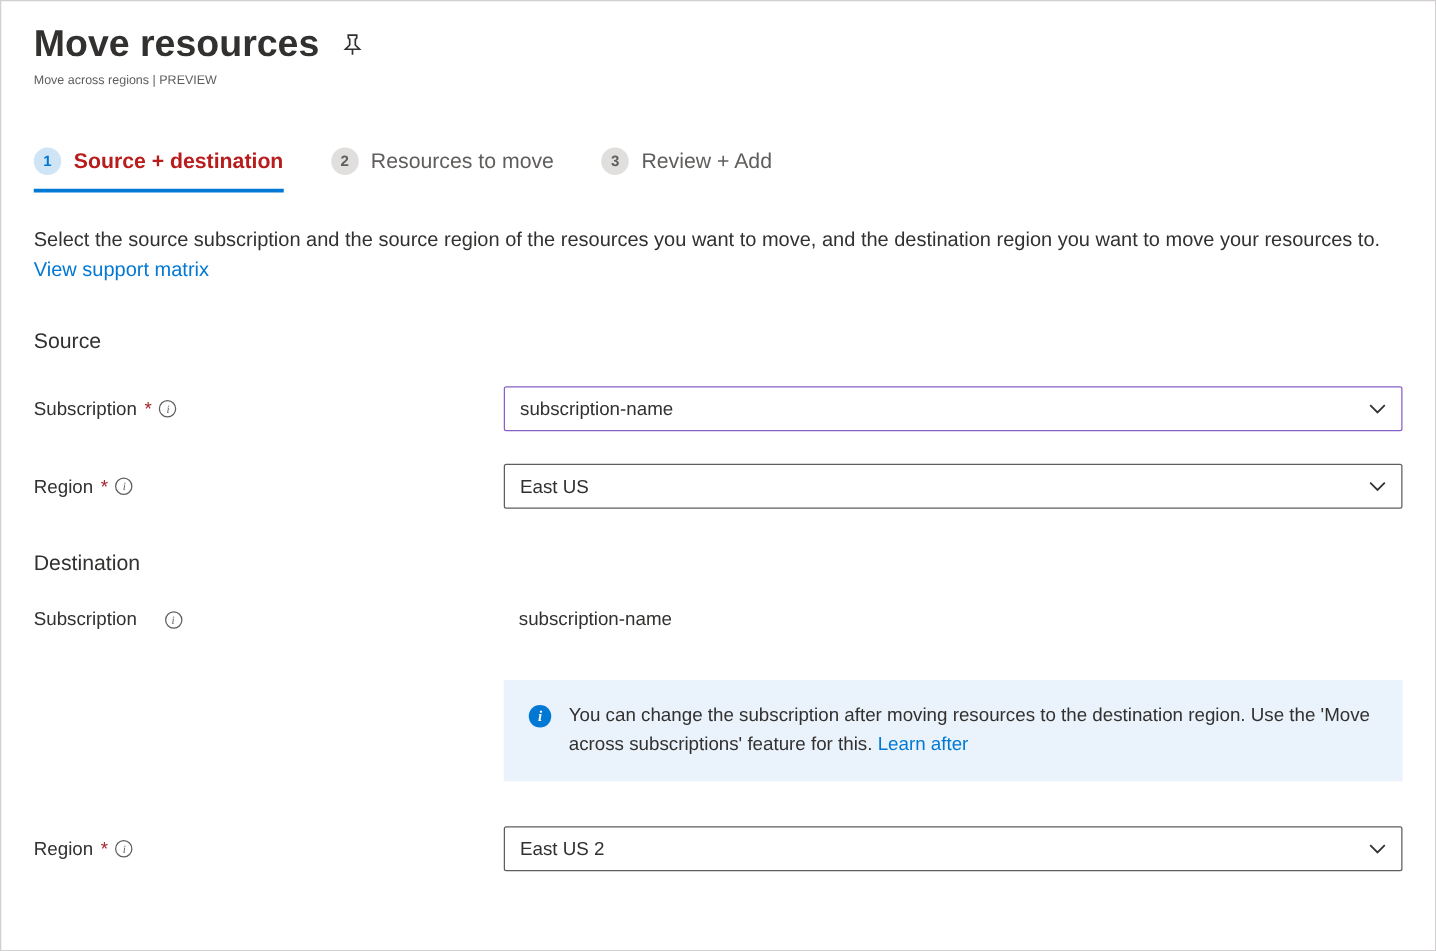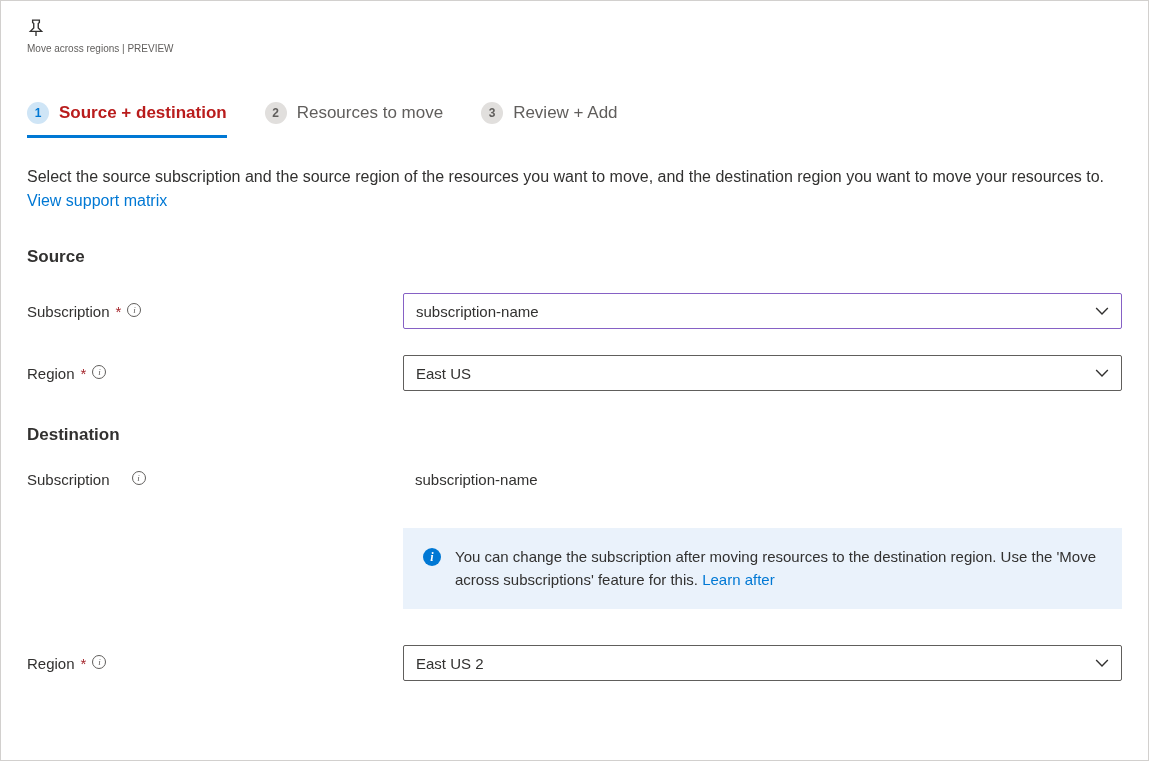--- a/index.html
+++ b/index.html
@@ -95,32 +95,33 @@
       color: #323130;
       line-height: 1.5;
     }
     .link {
       color: #0078d4;
       text-decoration: none;
       cursor: pointer;
     }
     .section-heading {
       font-size: 17px;
-      font-weight: 700;
+      font-weight: 400;
       color: #323130;
       margin-top: 34px;
     }
     .form-row {
       display: flex;
       align-items: center;
       margin-top: 26px;
     }
     .form-label-wrap {
       width: 376px;
       display: flex;
+      align-items: center;
       gap: 6px;
     }
     .form-label {
       font-size: 15px;
       color: #323130;
     }
     .required {
       color: #a4262c;
       font-size: 15px;
     }
@@ -199,20 +200,21 @@
       color: #323130;
       line-height: 1.5;
     }
   </style>
 </head>
 <body>
 
 <div class="container">
 
   <div class="header-row">
+    <h1 class="page-title">Move resources</h1>
     <span class="pin-icon">
       <svg viewBox="0 0 16 16" width="18" height="18" fill="none" stroke="currentColor" stroke-width="1.2">
         <path d="M5 1h6v2l-1 1v4l3 3H3l3-3V4L5 3V1z M8 11v4"></path>
       </svg>
     </span>
   </div>
   <div class="subtitle">Move across regions | PREVIEW</div>
 
   <div class="tabs">
     <div class="tab active">

